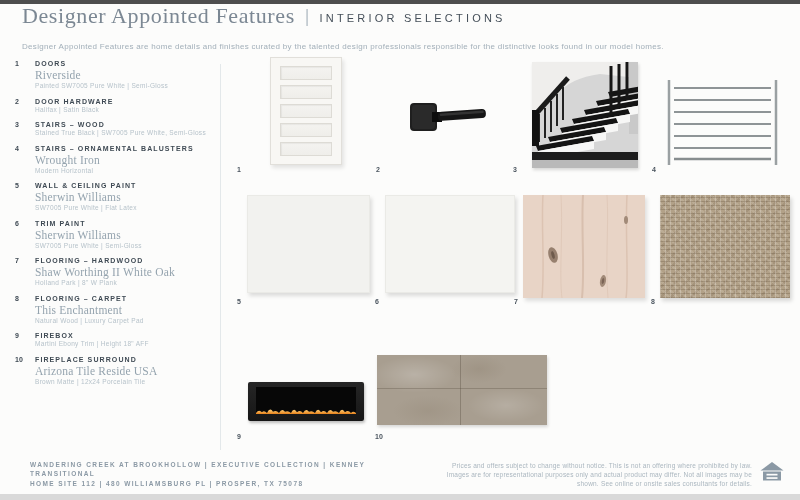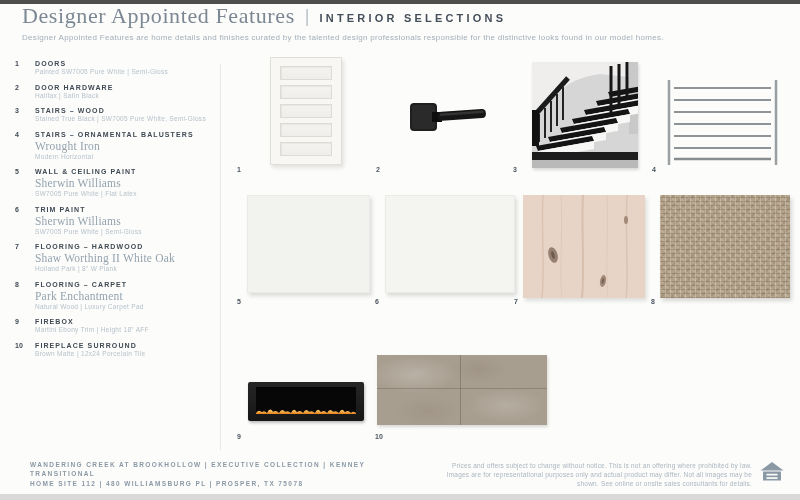--- a/index.html
+++ b/index.html
@@ -14,24 +14,24 @@
 
   
   .header{position:absolute;left:22px;top:3px;}
   .title-row{display:flex;align-items:center;gap:10px;}
   .page-title{
     font-family:"Liberation Serif", serif;
     font-size:22px;color:#7b8793;letter-spacing:.6px;font-weight:400;
   }
   .title-divider{color:#b9c2c9;font-size:18px;font-weight:300;line-height:1;}
   .title-tag{
-    font-size:11px;font-weight:700;color:#454f59;letter-spacing:3.2px;margin-top:3px;
+    font-size:11px;font-weight:400;color:#454f59;letter-spacing:3.2px;margin-top:3px;
   }
   .page-desc{
-    margin-top:4px;font-size:8px;color:#a2afb9;letter-spacing:.3px;
+    margin-top:13px;font-size:8px;color:#a2afb9;letter-spacing:.3px;
   }
 
   
   .list{position:absolute;left:15px;top:59px;width:202px;}
   .sel-item{display:grid;grid-template-columns:20px 1fr;margin-bottom:6.5px;}
   .sel-num{font-size:7px;font-weight:700;color:#3f4a54;padding-top:1px;}
   .sel-cat{font-size:7px;font-weight:700;color:#3f4a54;letter-spacing:1.1px;line-height:9px;}
   .sel-prod{
     font-family:"Liberation Serif", serif;
     font-size:11.5px;color:#94a3ae;line-height:13px;margin-top:1px;letter-spacing:.2px;
@@ -121,20 +121,21 @@
     <span class="title-tag">INTERIOR SELECTIONS</span>
   </div>
   <div class="page-desc">Designer Appointed Features are home details and finishes curated by the talented design professionals responsible for the distinctive looks found in our model homes.</div>
 </div>
 
 <div class="list">
   <div class="sel-item">
     <div class="sel-num">1</div>
     <div>
       <div class="sel-cat">DOORS</div>
+      <div class="sel-prod">Riverside</div>
       <div class="sel-det">Painted SW7005 Pure White  |  Semi-Gloss</div>
     </div>
   </div>
   <div class="sel-item">
     <div class="sel-num">2</div>
     <div>
       <div class="sel-cat">DOOR HARDWARE</div>
       <div class="sel-det">Halifax  |  Satin Black</div>
     </div>
   </div>
@@ -174,35 +175,36 @@
     <div>
       <div class="sel-cat">FLOORING – HARDWOOD</div>
       <div class="sel-prod">Shaw Worthing II White Oak</div>
       <div class="sel-det">Holland Park  |  8" W Plank</div>
     </div>
   </div>
   <div class="sel-item">
     <div class="sel-num">8</div>
     <div>
       <div class="sel-cat">FLOORING – CARPET</div>
-      <div class="sel-prod">Park Enchantment</div>
+      <div class="sel-prod">This Enchantment</div>
       <div class="sel-det">Natural Wood  |  Luxury Carpet Pad</div>
     </div>
   </div>
   <div class="sel-item">
     <div class="sel-num">9</div>
     <div>
       <div class="sel-cat">FIREBOX</div>
       <div class="sel-det">Martini Ebony Trim  |  Height 18" AFF</div>
     </div>
   </div>
   <div class="sel-item">
     <div class="sel-num">10</div>
     <div>
       <div class="sel-cat">FIREPLACE SURROUND</div>
+      <div class="sel-prod">Arizona Tile Reside USA</div>
       <div class="sel-det">Brown Matte  |  12x24  Porcelain Tile</div>
     </div>
   </div>
 </div>
 
 <div class="v-divider"></div>
 
 <div class="door">
   <div class="door-panel"></div>
   <div class="door-panel"></div>

